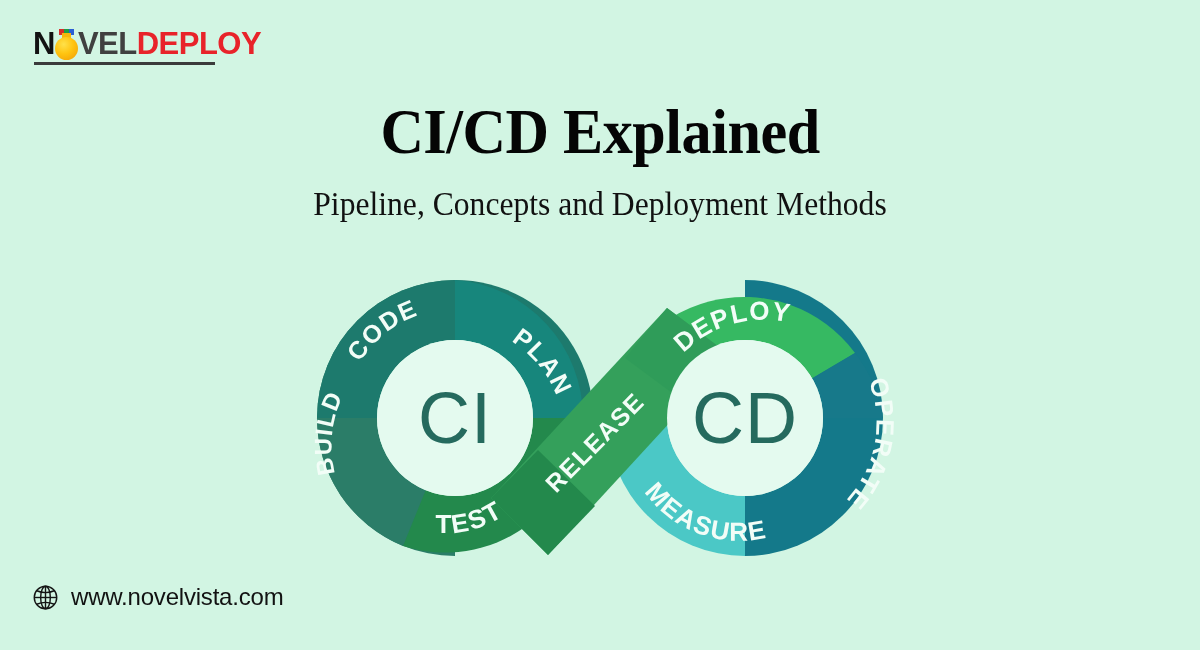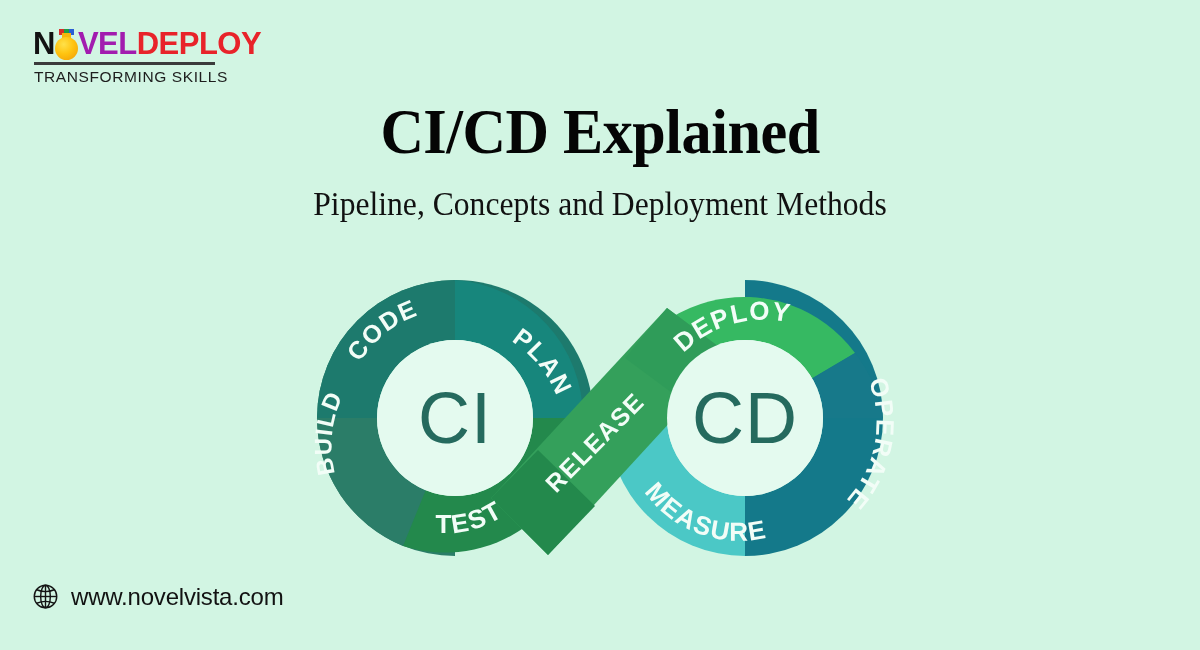--- a/index.html
+++ b/index.html
@@ -32,21 +32,21 @@
     position: relative;
     height: 34px;
     line-height: 34px;
     white-space: nowrap;
     font-family: "Liberation Sans", sans-serif;
     font-weight: bold;
     font-size: 31px;
     letter-spacing: -0.5px;
   }
   .logo-novel-a { color: #121212; }
-  .logo-novel-b { color: #a21caf; }
+  .logo-novel-b { color: #404040; }
   .logo-vista { color: #e8232a; }
   #logo-bulb {
     display: inline-block;
     position: relative;
     width: 25px;
     height: 31px;
     vertical-align: -6px;
     margin: 0 -1px;
   }
   #logo-bulb .bulb-globe {
@@ -148,20 +148,21 @@
     fill: #256a5e;
     letter-spacing: 1px;
   }
 
   
   #footer {
     position: absolute;
     left: 32px;
     top: 583px;
     display: flex;
+    align-items: center;
     gap: 12px;
   }
   #footer-url {
     font-family: "Liberation Sans", sans-serif;
     font-size: 24px;
     color: #121212;
     letter-spacing: -0.2px;
     white-space: nowrap;
   }
   #globe-icon { display: block; }
@@ -177,21 +178,20 @@
         <span class="bulb-chips">
           <i style="background:#d62b2b"></i>
             <i style="background:#1e9e46"></i>
             <i style="background:#2a5fd4"></i>
         </span>
         <span class="bulb-neck"></span>
         <span class="bulb-globe"></span>
       </span><span class="logo-novel-b">VEL</span><span class="logo-vista">DEPLOY</span>
     </div>
     <div id="logo-rule"></div>
-    <div id="logo-tagline">TRANSFORMING SKILLS</div>
   </div>
 
   <div id="title">CI/CD Explained</div>
   <div id="subtitle">Pipeline, Concepts and Deployment Methods</div>
 
   <div id="diagram">
     <svg width="610" height="300" viewBox="0 0 610 300" xmlns="http://www.w3.org/2000/svg">
       <defs>
 
         <mask id="ci-hole">

